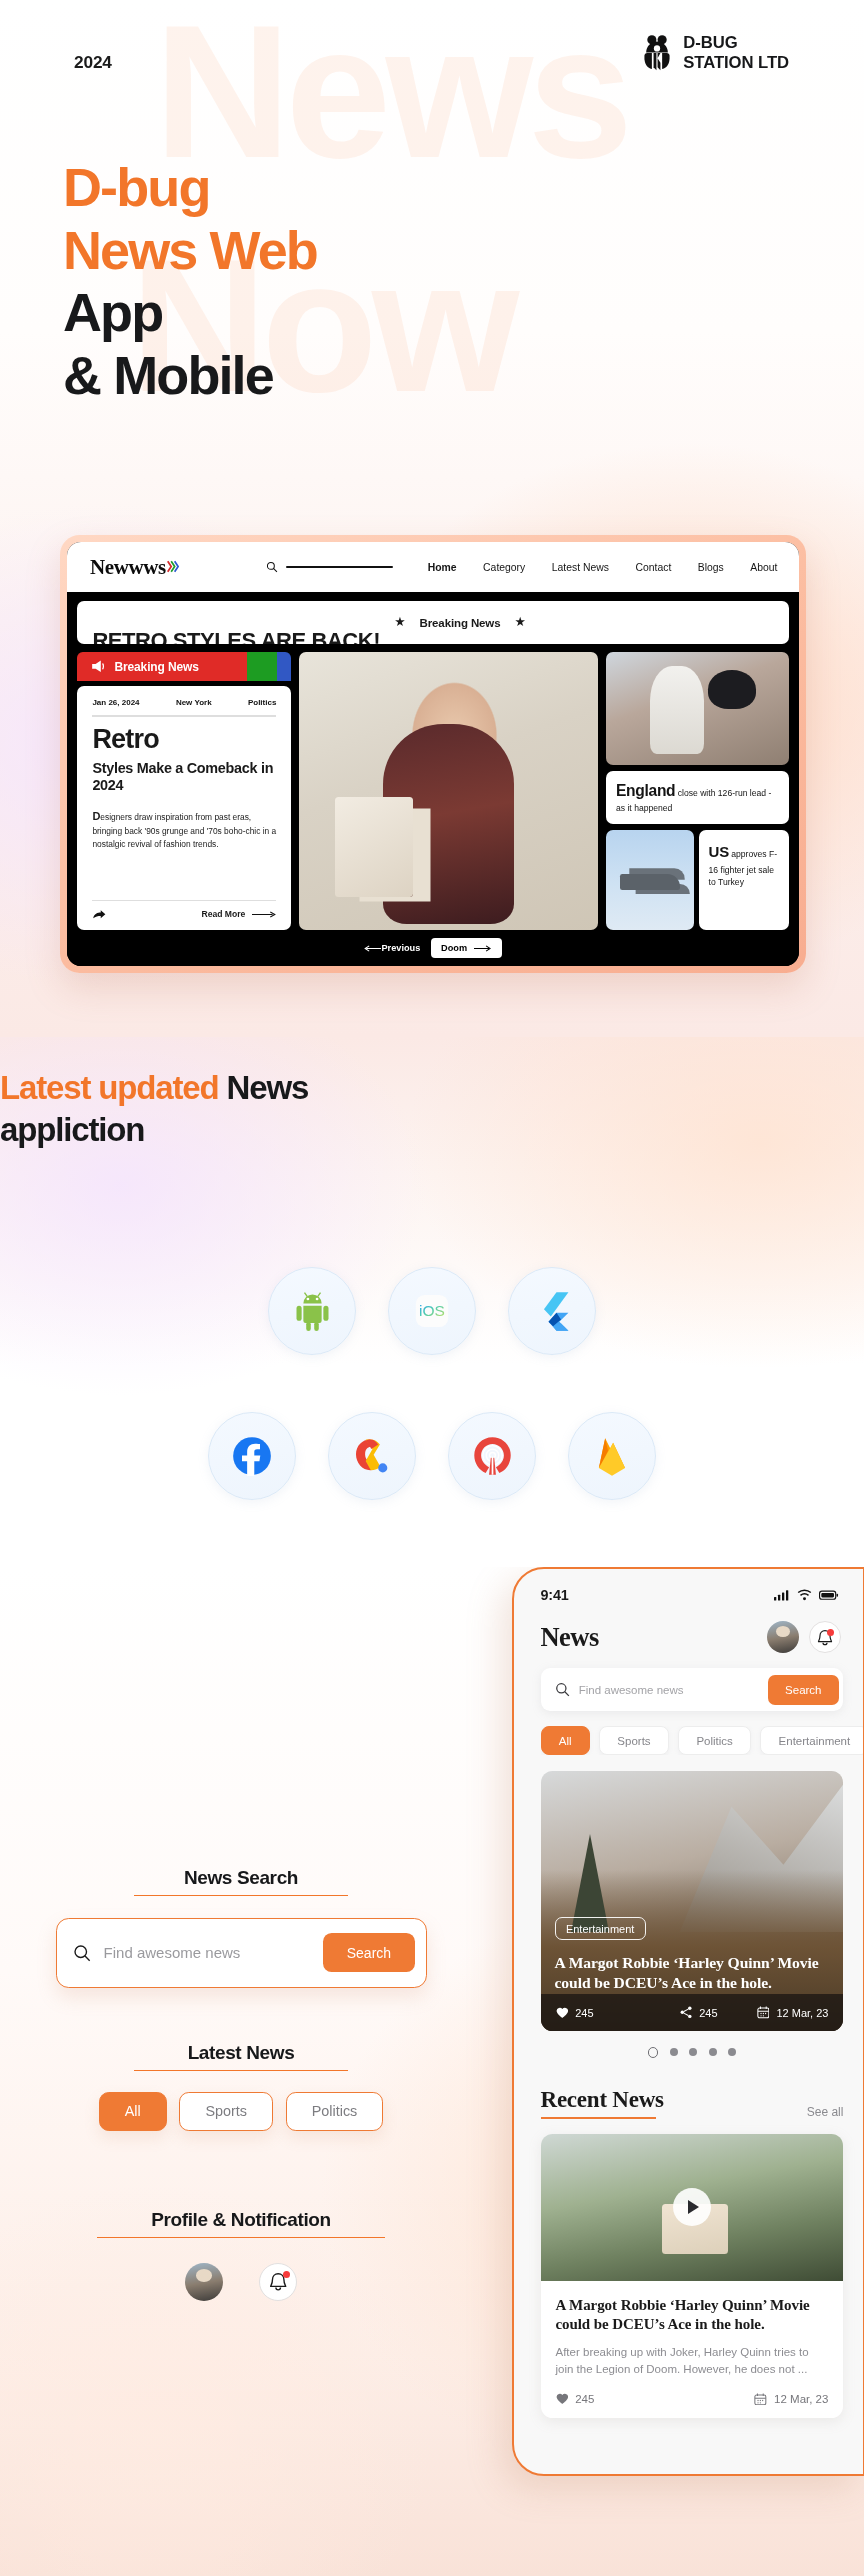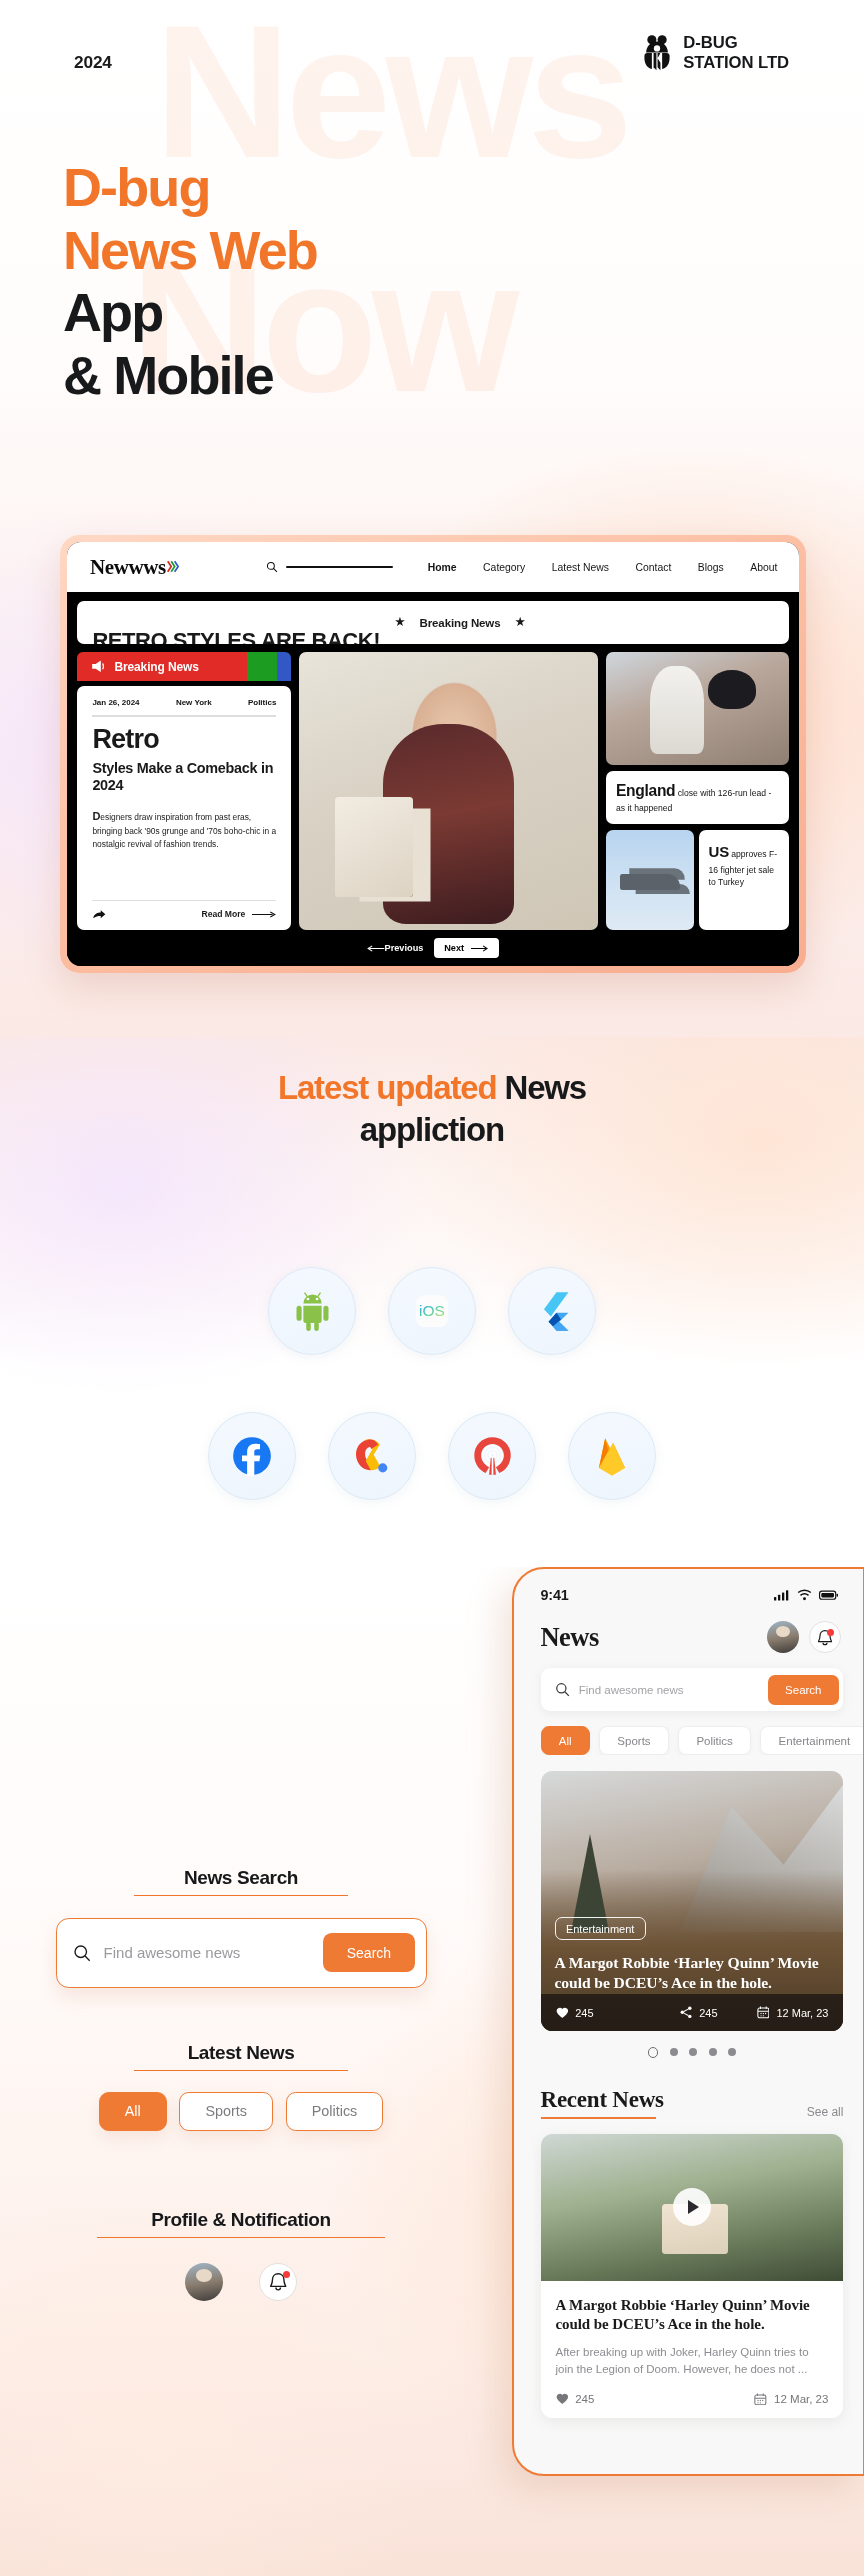--- a/index.html
+++ b/index.html
@@ -195,21 +195,21 @@
 
   
   .platforms {
     position: relative; width: 864px; height: 530px; overflow:hidden;
     background:
       radial-gradient(438px 300px at 14% 28%, rgba(243,226,255,.75) 0%, rgba(250,244,255,0) 70%),
       radial-gradient(507px 323px at 88% 20%, rgba(255,225,205,.72) 0%, rgba(255,240,232,0) 70%),
       linear-gradient(180deg,#fbe9e5 0%, #fdf4f1 26%, #ffffff 62%, #ffffff 100%);
   }
   .sec2-title {
-    position:absolute; left:0; right:0; top: 30px; text-align:center;
+    position:absolute; left:0; right:0; top: 30px; text-align:left;
     font-size: 33px; font-weight: 700; letter-spacing:-.035em; line-height: 1.28;
   }
   .sec2-title .o { color:#f2762a; }
   .sec2-title .d { color:#18191b; }
   .icon-row { position:absolute; left:0; right:0; display:flex; justify-content:center; gap: 32px; }
   .icon-row.r1 { top: 230px; }
   .icon-row.r2 { top: 375px; }
   .ic {
     width: 88px; height: 88px; border-radius: 50%;
     background: linear-gradient(170deg,#f4f9ff 0%, #eef5fd 100%);
@@ -558,21 +558,21 @@
 
         <div class="bpager">
           <span class="prev">
             <svg width="17.3" height="7" viewBox="0 0 30 12">
               <line x1="30" y1="6" x2="4" y2="6" stroke="#fff" stroke-width="1.8"></line>
               <path d="M9 1.5 L2 6 L9 10.5" stroke="#fff" stroke-width="1.8" fill="none"></path>
             </svg>
             <span>Previous</span>
           </span>
           <span class="next">
-            <span>Next</span>
+            <span>Doom</span>
             <svg width="17.3" height="7" viewBox="0 0 30 12">
               <line x1="0" y1="6" x2="26" y2="6" stroke="#000" stroke-width="1.8"></line>
               <path d="M21 1.5 L28 6 L21 10.5" stroke="#000" stroke-width="1.8" fill="none"></path>
             </svg>
           </span>
         </div>
 
       </div>
     </div>
   </div>

